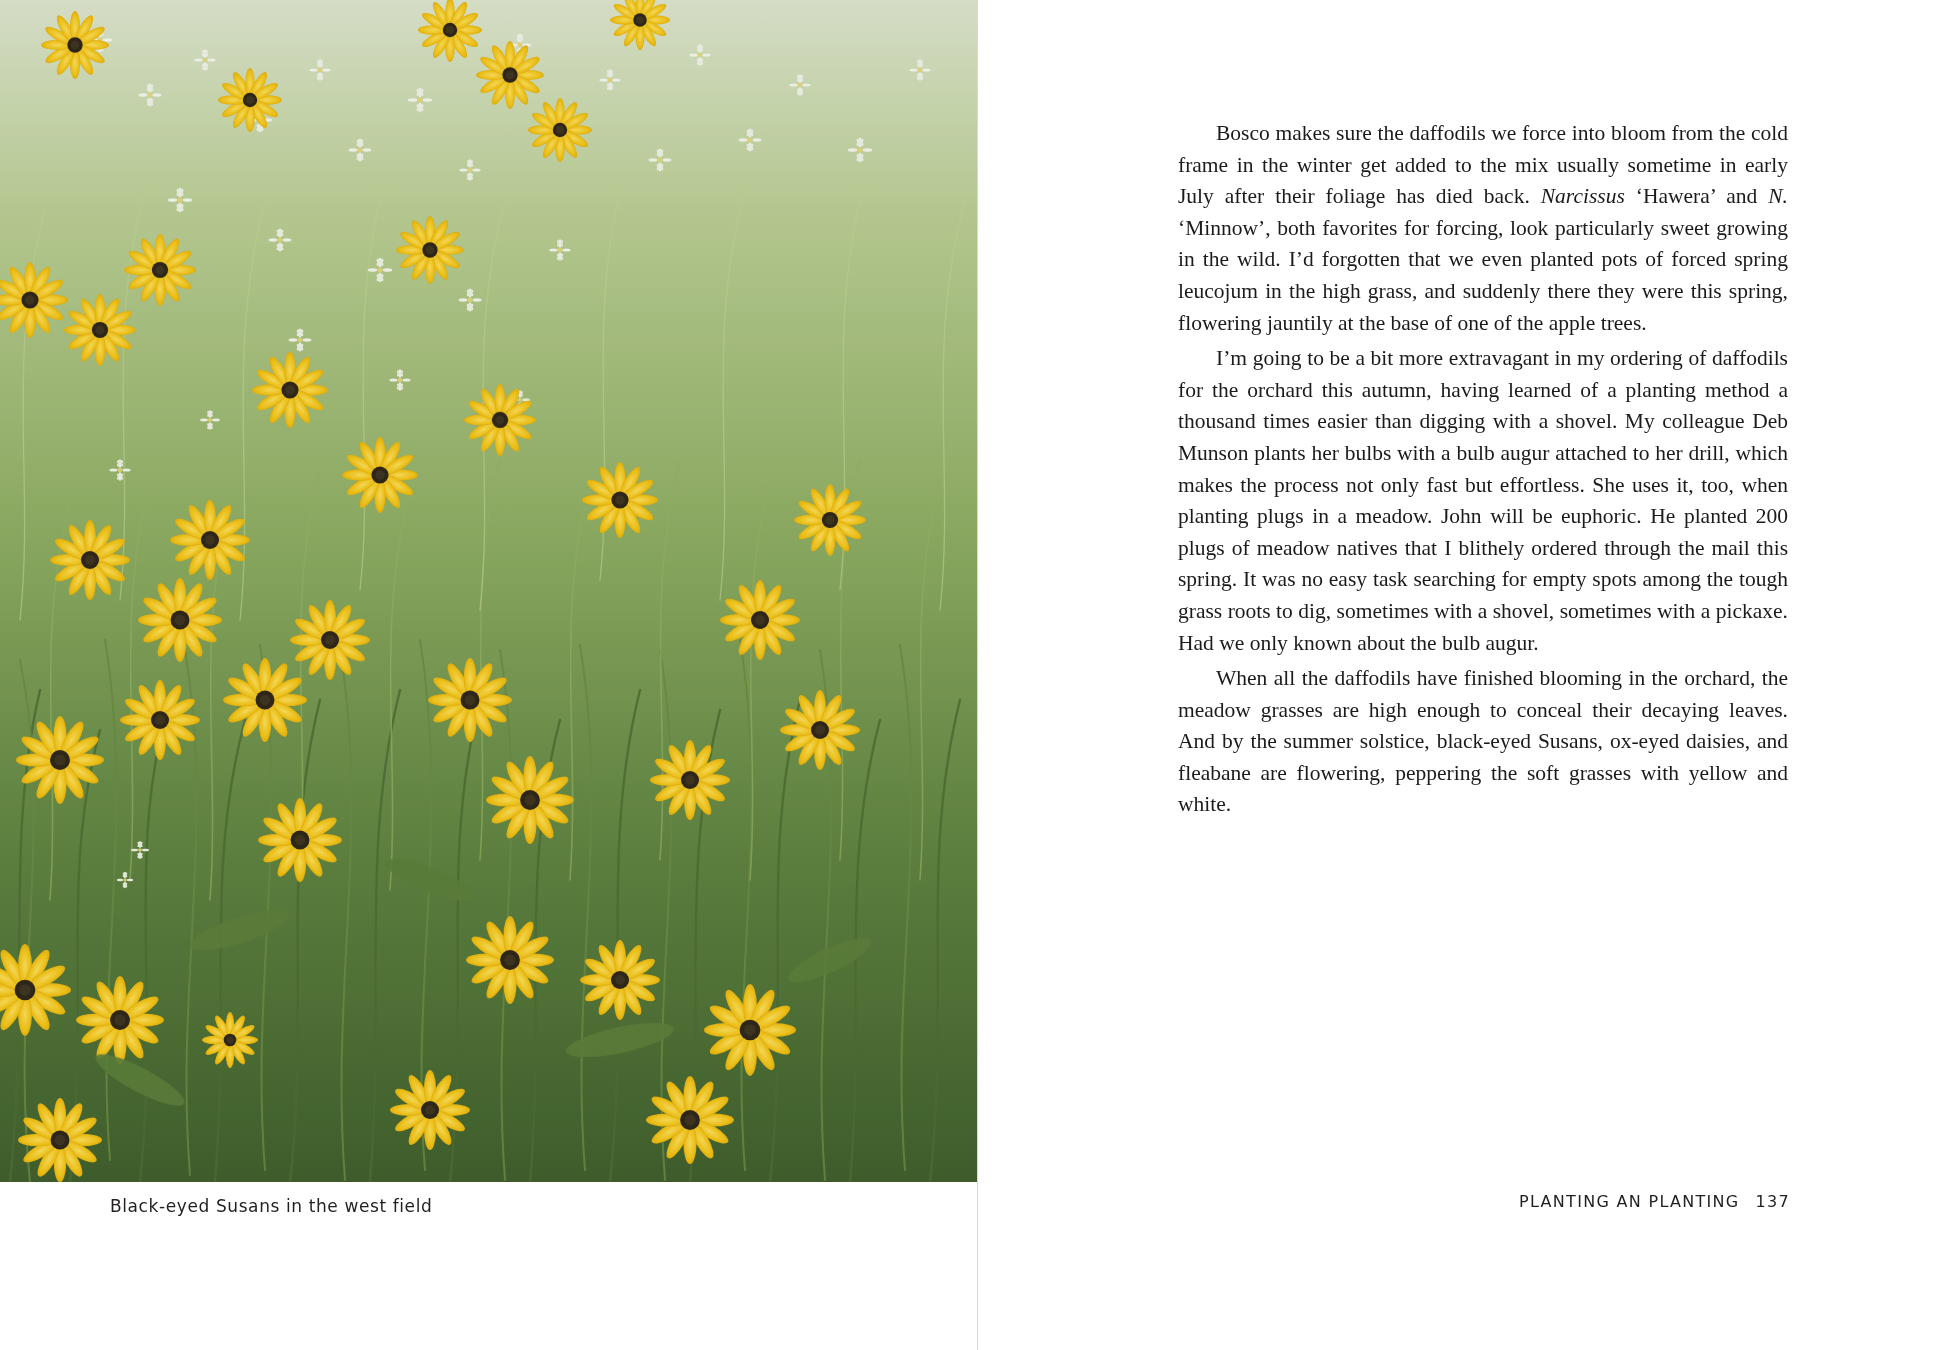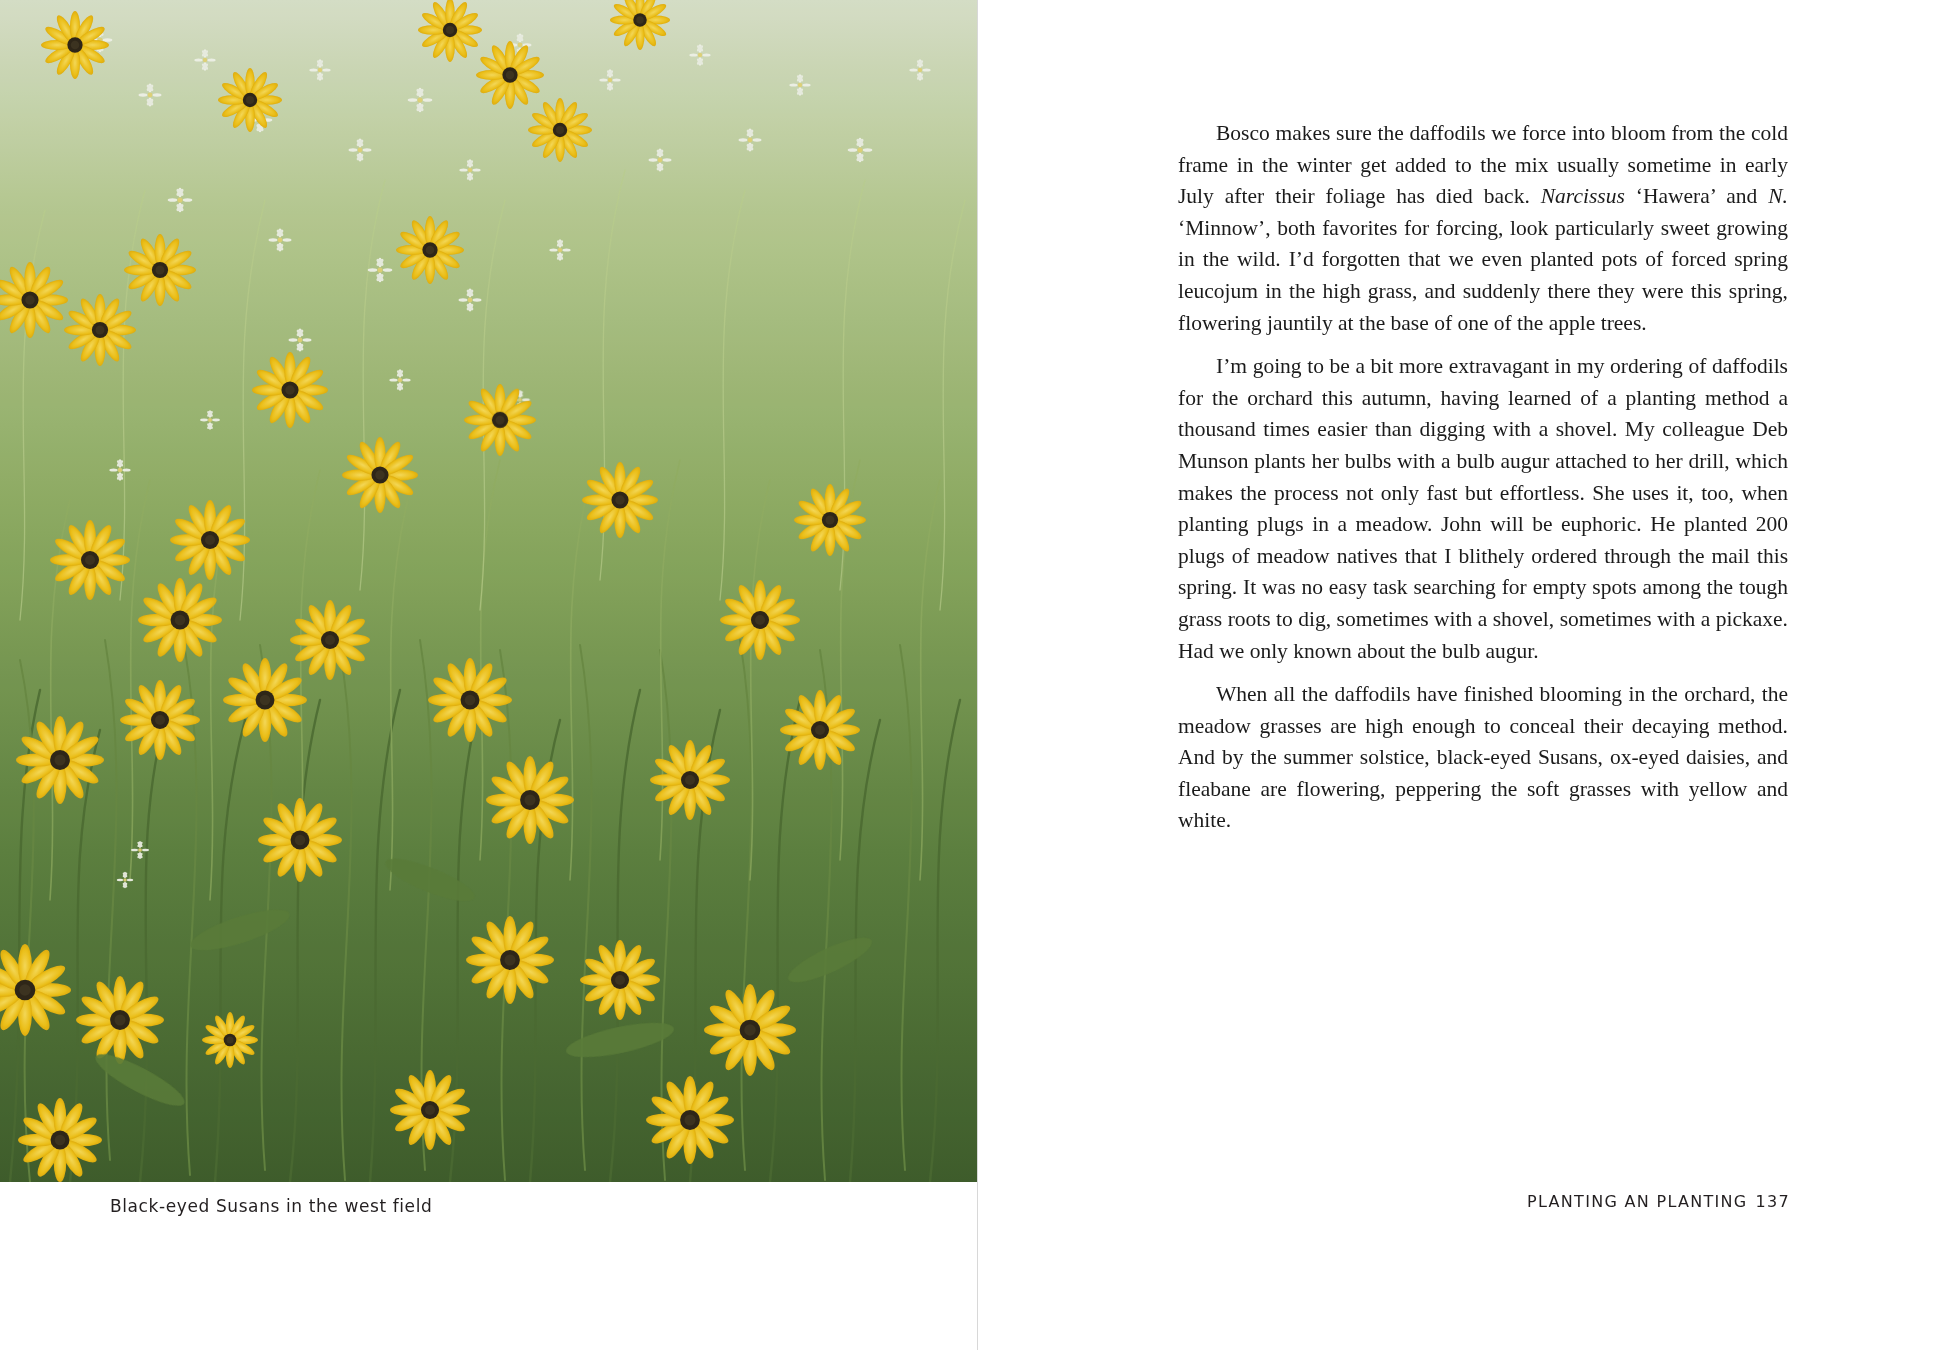--- a/index.html
+++ b/index.html
@@ -72,34 +72,34 @@
   .textblock p {
     margin: 0;
     text-align: justify;
     text-justify: inter-word;
     font-size: 21.5px;
     line-height: 31.6px;
     color: #1b1b1b;
     text-indent: 38px;
     hyphens: none;
   }
-  .textblock p + p { margin-top: 12px; }
+  .textblock p + p { margin-top: 4px; }
   .textblock p i { }
 
   .folio {
     position: absolute;
     right: 160px;
     top: 1192px;
     font-family: "DejaVu Sans", sans-serif;
     font-size: 16px;
     letter-spacing: 1.3px;
     color: #231f20;
     white-space: nowrap;
   }
-  .folio .pagenum { margin-left: 8px; }
+  .folio .pagenum { margin-left: 16px; }
 </style>
 </head>
 <body>
 
 <div class="spread">
 
   <div class="page-left">
 
     <div class="photo">
       <svg viewBox="0 0 978 1182" preserveAspectRatio="none" aria-hidden="true">
@@ -425,21 +425,21 @@
 
     <div class="caption">Black-eyed Susans in the west field</div>
   </div>
 
   <div class="gutter"></div>
 
   <div class="page-right">
     <div class="textblock">
       <p><span>Bosco makes sure the daffodils we force into bloom from the cold frame in the winter get added to the mix usually sometime in early July after their foliage has died back. </span><i>Narcissus</i><span> ‘Hawera’ and </span><i>N.</i><span> ‘Minnow’, both favorites for forcing, look particularly sweet growing in the wild. I’d forgotten that we even planted pots of forced spring leucojum in the high grass, and suddenly there they were this spring, flowering jauntily at the base of one of the apple trees.</span></p>
       <p><span>I’m going to be a bit more extravagant in my ordering of daffodils for the orchard this autumn, having learned of a planting method a thousand times easier than digging with a shovel. My colleague Deb Munson plants her bulbs with a bulb augur attached to her drill, which makes the process not only fast but effortless. She uses it, too, when planting plugs in a meadow. John will be euphoric. He planted 200 plugs of meadow natives that I blithely ordered through the mail this spring. It was no easy task searching for empty spots among the tough grass roots to dig, sometimes with a shovel, sometimes with a pickaxe. Had we only known about the bulb augur.</span></p>
-      <p><span>When all the daffodils have finished blooming in the orchard, the meadow grasses are high enough to conceal their decaying method. And by the summer solstice, black-eyed Susans, ox-eyed daisies, and fleabane are flowering, peppering the soft grasses with yellow and white.</span></p>
+      <p><span>When all the daffodils have finished blooming in the orchard, the meadow grasses are high enough to conceal their decaying leaves. And by the summer solstice, black-eyed Susans, ox-eyed daisies, and fleabane are flowering, peppering the soft grasses with yellow and white.</span></p>
     </div>
 
     <div class="folio">
       <span>PLANTING AN PLANTING</span><span class="pagenum">137</span>
     </div>
   </div>
 
 </div>
 
 </body></html>

